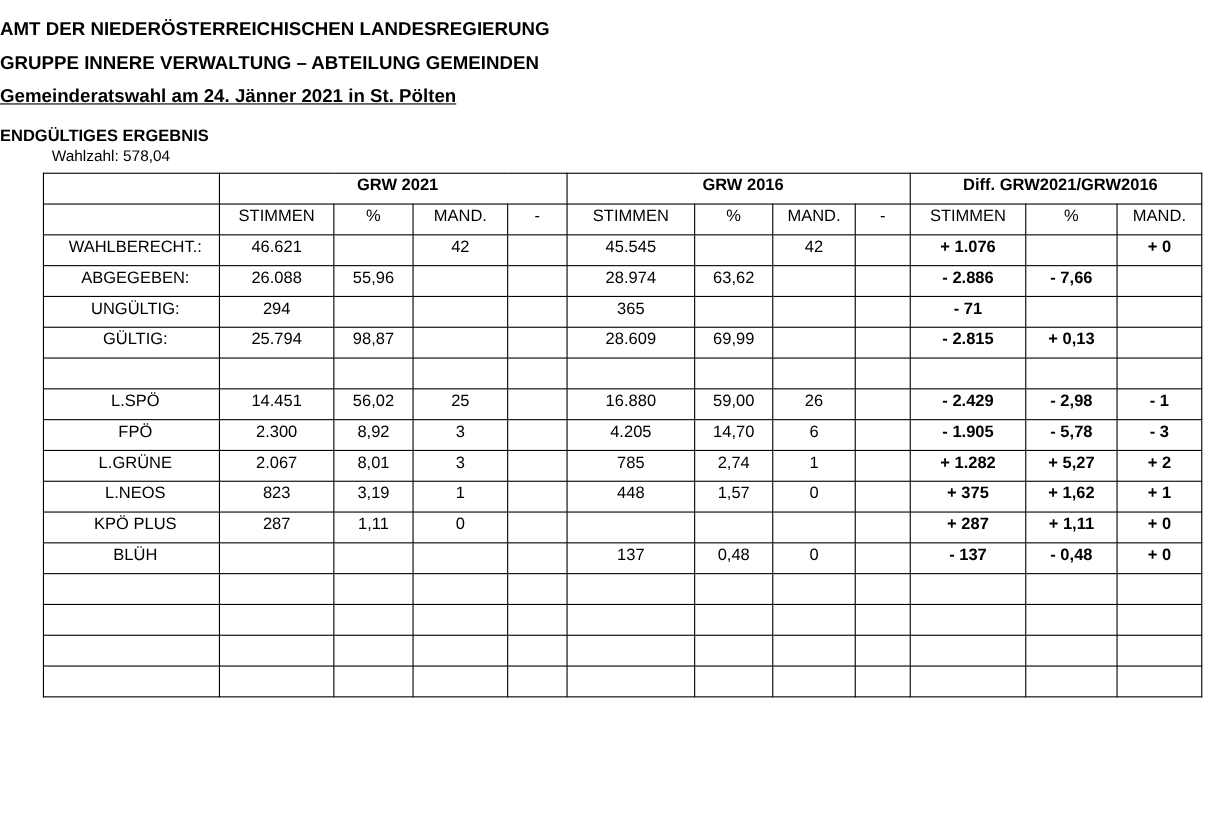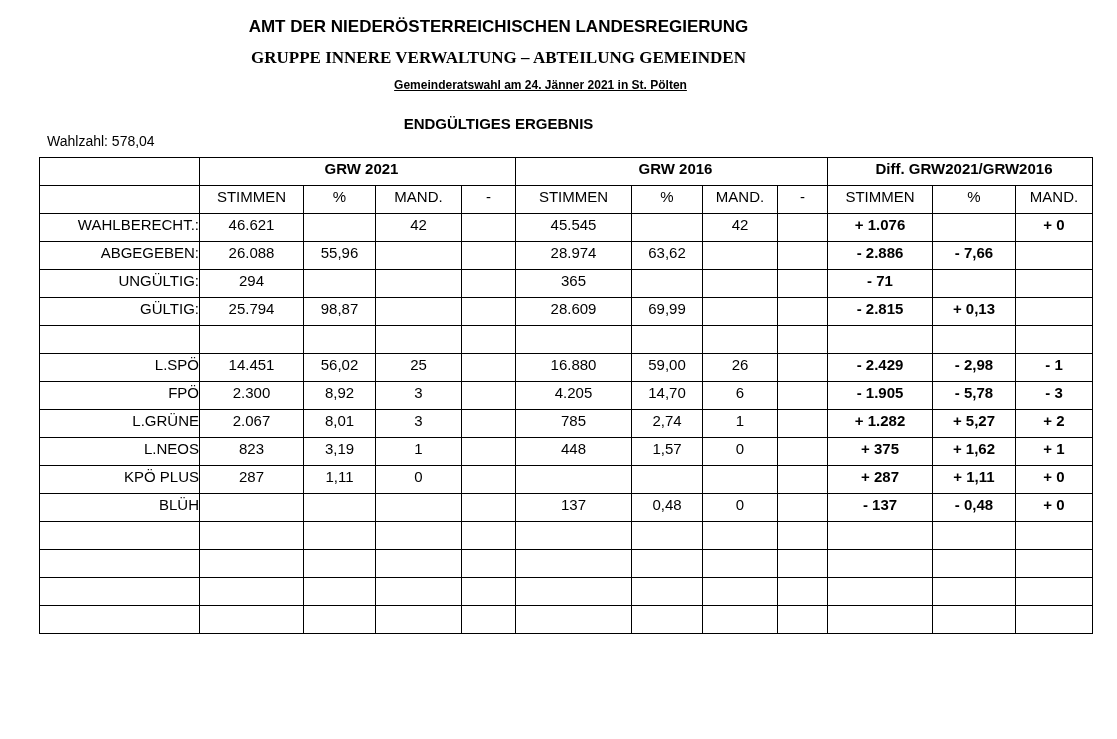--- a/index.html
+++ b/index.html
@@ -1,29 +1,29 @@
 <!DOCTYPE html>
 <html><head>
 <meta charset="utf-8">
 <style>
   html, body { margin:0; padding:0; background:#ffffff; }
   body { width:1117px; height:739px; position:relative; overflow:hidden;
          font-family:"Liberation Sans", sans-serif; color:#000; }
-  .hdr { position:absolute; left:0; width:997px; text-align:center; font-weight:bold; }
+  .hdr { position:absolute; left:0; width:997px; font-weight:bold; }
   #h1 { top:17px; font-size:17px; }
-  #h2 { top:48px; font-size:17px;font-family:Liberation Serif, serif; }
-  #h3 { top:78px; font-size:12px; text-decoration:underline;padding-left:42px; }
+  #h2 { top:48px; font-size:17px; }
+  #h3 { top:78px; font-size:17px; text-decoration:underline; }
   #h4 { top:115px; font-size:15px; }
   #wahlzahl { position:absolute; left:47px; top:133px; font-size:14px;text-align:center; }
   table { position:absolute; left:39px; top:157px; border-collapse:collapse;
           font-size:15px; table-layout:fixed; }
   td { border:1px solid #000; height:27px; padding:0; vertical-align:top;
        line-height:22px; white-space:nowrap; }
   td.thick-l { border-left:1.5px solid #000; }
-  .lbl { padding-left:7px; text-align:right;margin-left:28px; }
+  .lbl { padding-left:7px; text-align:center;margin-left:28px; }
   .c { text-align:center; }
   .b { font-weight:bold; }
   .grp { font-weight:bold; padding-left:8px; text-align:center; }
 </style>
 </head>
 <body>
 
 <div class="hdr" id="h1">AMT DER NIEDERÖSTERREICHISCHEN LANDESREGIERUNG</div>
 <div class="hdr" id="h2">GRUPPE INNERE VERWALTUNG – ABTEILUNG GEMEINDEN</div>
 <div class="hdr" id="h3">Gemeinderatswahl am 24. Jänner 2021 in St. Pölten</div>

